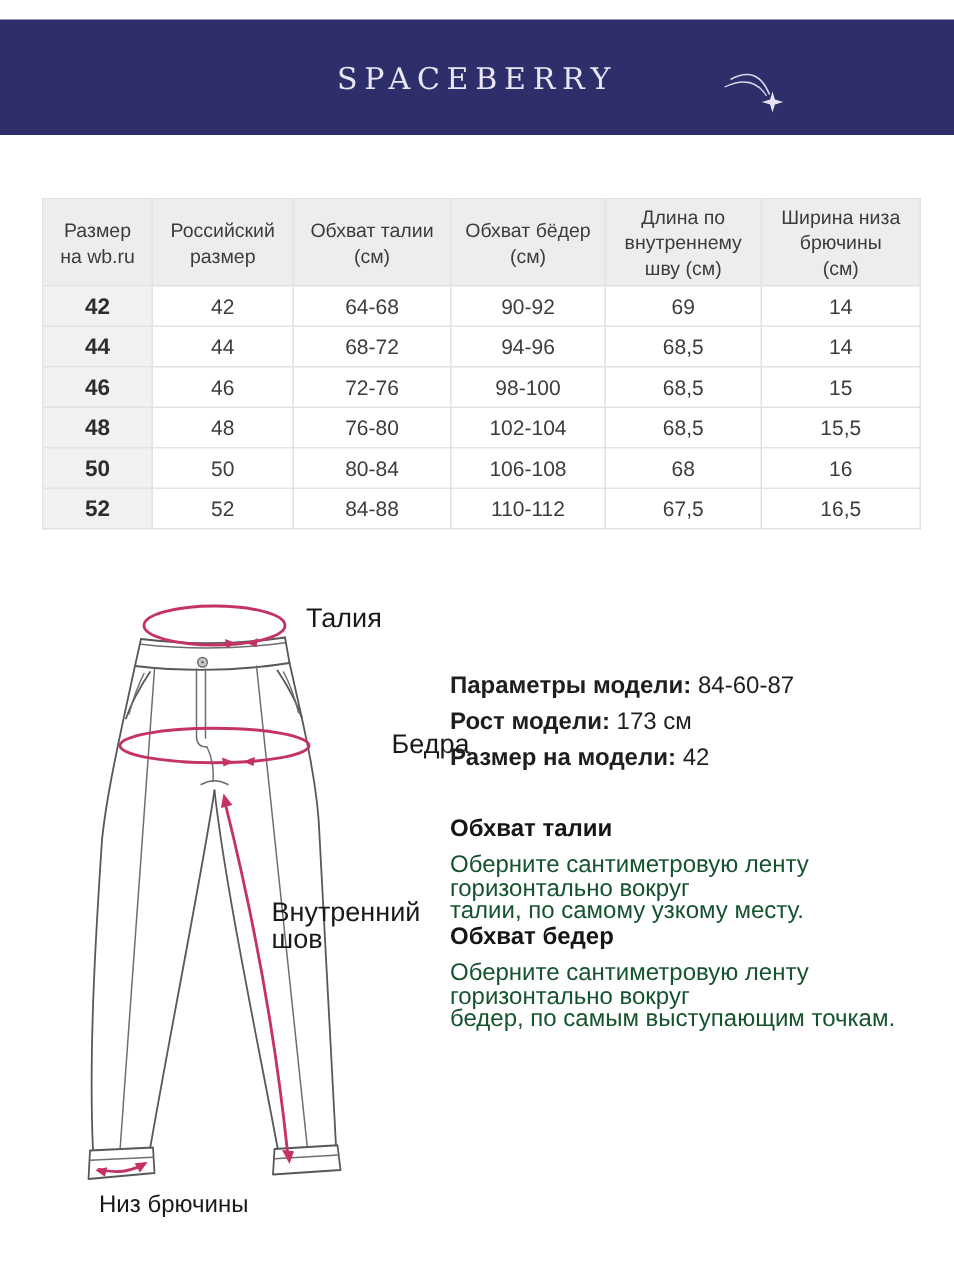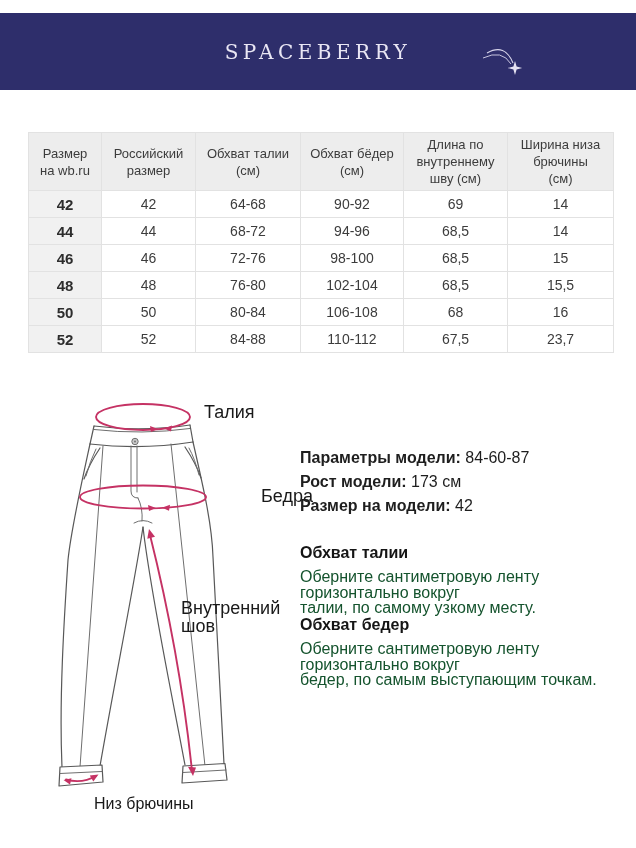--- a/index.html
+++ b/index.html
@@ -46,21 +46,21 @@
   .pants-svg .cuff{fill:#fff;stroke:var(--outline);stroke-width:1.2;stroke-linejoin:round;}
   .pants-svg .pinkline{fill:none;stroke:var(--pink);stroke-width:1.9;stroke-linecap:round;}
   .pants-svg .pinkhead{fill:var(--pink);stroke:none;}
   .diagram-label{
     position:absolute;font-size:18px;font-weight:400;color:#191919;
     white-space:pre-line;line-height:18px;
   }
   .label-waist{left:204px;top:403px;}
   .label-hips{left:221px;top:487px;margin-left:40px;}
   .label-inseam{left:181px;top:599px;}
-  .label-hem{left:66px;top:795px;font-size:16px;margin-left:28px;}
+  .label-hem{left:66px;top:795px;font-size:16px;}
   
   .model-info{position:absolute;left:300px;top:446px;width:320px;font-size:16px;line-height:24px;color:#1e1e1e;}
   .model-info .lbl{font-weight:700;}
   .measure-section{position:absolute;left:300px;width:322px;}
   .ms-1{top:544px;} .ms-2{top:616px;} .ms-3{top:691px;}
   .measure-section h3{margin:0;font-size:16px;font-weight:700;color:#151515;}
   .measure-section p{margin:7px 0 0 0;font-size:16px;line-height:15.5px;color:#14532d;white-space:pre-line;}
 </style>
 </head>
 <body>
@@ -145,21 +145,21 @@
           <td>106-108</td>
           <td>68</td>
           <td>16</td>
         </tr>
         <tr>
           <th>52</th>
           <td>52</td>
           <td>84-88</td>
           <td>110-112</td>
           <td>67,5</td>
-          <td>23,7</td>
+          <td>16,5</td>
         </tr>
       </tbody>
   </table>
 
   <svg class="pants-svg" viewBox="0 0 270 420">
 
     <path class="outline" d="M64,31 Q112,37 160,30"></path>
     <path class="outline-thin" d="M64,34.5 Q112,40 160,33.5"></path>
     <path class="outline" d="M60,49 Q112,55 163,47"></path>
     <path class="outline" d="M64,31 L60,49"></path>

